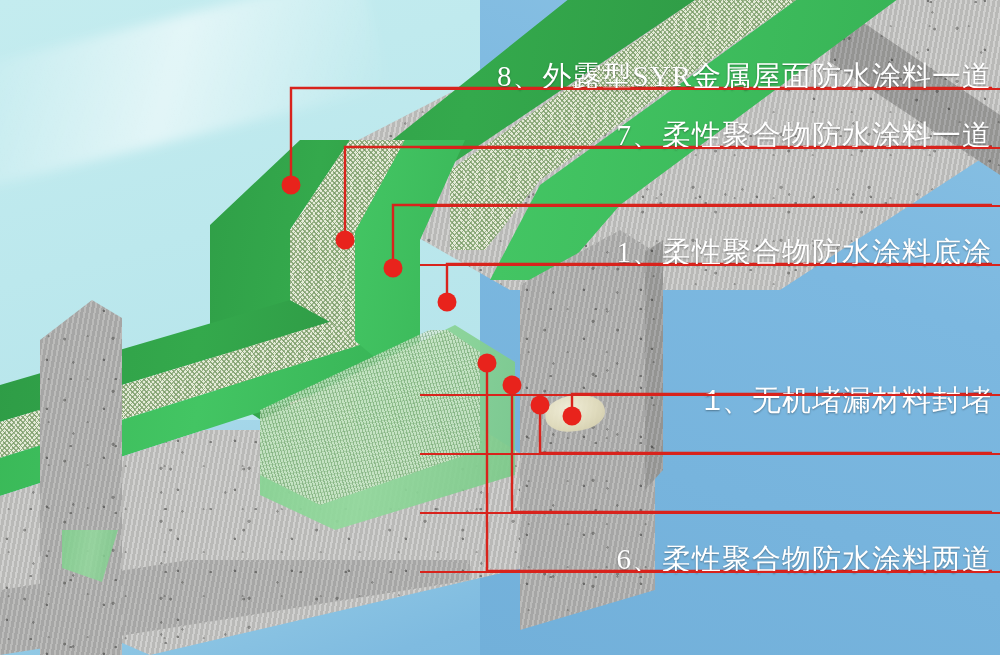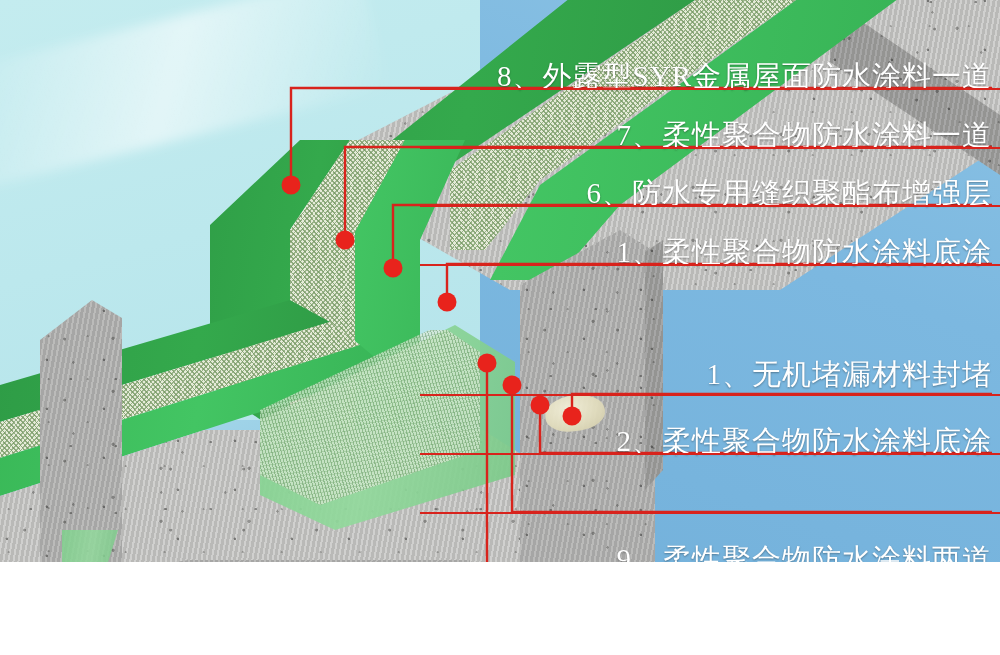--- a/index.html
+++ b/index.html
@@ -1,18 +1,18 @@
 <!DOCTYPE html>
 <html><head>
 <meta charset="utf-8">
 <style>
   html,body{margin:0;padding:0;background:#fff;}
   body{font-family:"Liberation Serif","DejaVu Serif",serif;}
 
-  #stage{position:relative;width:1000px;height:562px;overflow:hidden;
+  #stage{position:relative;width:1000px;height:655px;overflow:hidden;
          background:linear-gradient(160deg,#bde9ee 0%,#bfe8ef 28%,#9fd3e8 55%,#7fbbe0 78%,#74b2dc 100%);}
 
   
   .sky-left{position:absolute;left:0;top:0;width:560px;height:420px;
             background:linear-gradient(165deg,#c4ecef 0%,#bce8ed 50%,#b4e3ea 100%);}
   .sky-right{position:absolute;right:0;top:0;width:520px;height:655px;
              background:linear-gradient(200deg,#8cc3e4 0%,#7cb8e0 40%,#72b0da 100%);}
   .sky-glint{position:absolute;left:-40px;top:20px;width:420px;height:120px;
              background:linear-gradient(120deg,rgba(255,255,255,0) 0%,rgba(255,255,255,.55) 50%,rgba(255,255,255,0) 100%);
              transform:rotate(-14deg);filter:blur(6px);}
@@ -165,30 +165,28 @@
       <circle cx="487" cy="363" r="9.5"></circle>
     </g>
   </svg>
 
   <div class="label" style="top:62px;">8、外露型SYR金属屋面防水涂料一道</div>
   <div class="rule" style="top:88px;left:420px;"></div>
 
   <div class="label" style="top:121px;">7、柔性聚合物防水涂料一道</div>
   <div class="rule" style="top:147px;left:420px;"></div>
 
-  <div class="label" style="top:179px;">6、防水专用缝织聚酯布增强层</div>
   <div class="rule" style="top:205px;left:420px;"></div>
 
   <div class="label" style="top:238px;">1、柔性聚合物防水涂料底涂</div>
   <div class="rule" style="top:264px;left:420px;"></div>
 
-  <div class="label" style="top:360px;">1、无机堵漏材料封堵</div>
+  <div class="label" style="top:388px;font-family:Liberation Mono, monospace;">1、无机堵漏材料封堵</div>
   <div class="rule" style="top:394px;left:420px;"></div>
 
-  <div class="label" style="top:427px;">2、柔性聚合物防水涂料底涂</div>
   <div class="rule" style="top:453px;left:420px;"></div>
 
   <div class="rule" style="top:512px;left:420px;"></div>
 
-  <div class="label" style="top:545px;">9、柔性聚合物防水涂料两道</div>
+  <div class="label" style="top:545px;">6、柔性聚合物防水涂料两道</div>
   <div class="rule" style="top:571px;left:420px;"></div>
 
 </div>
 
 </body></html>

